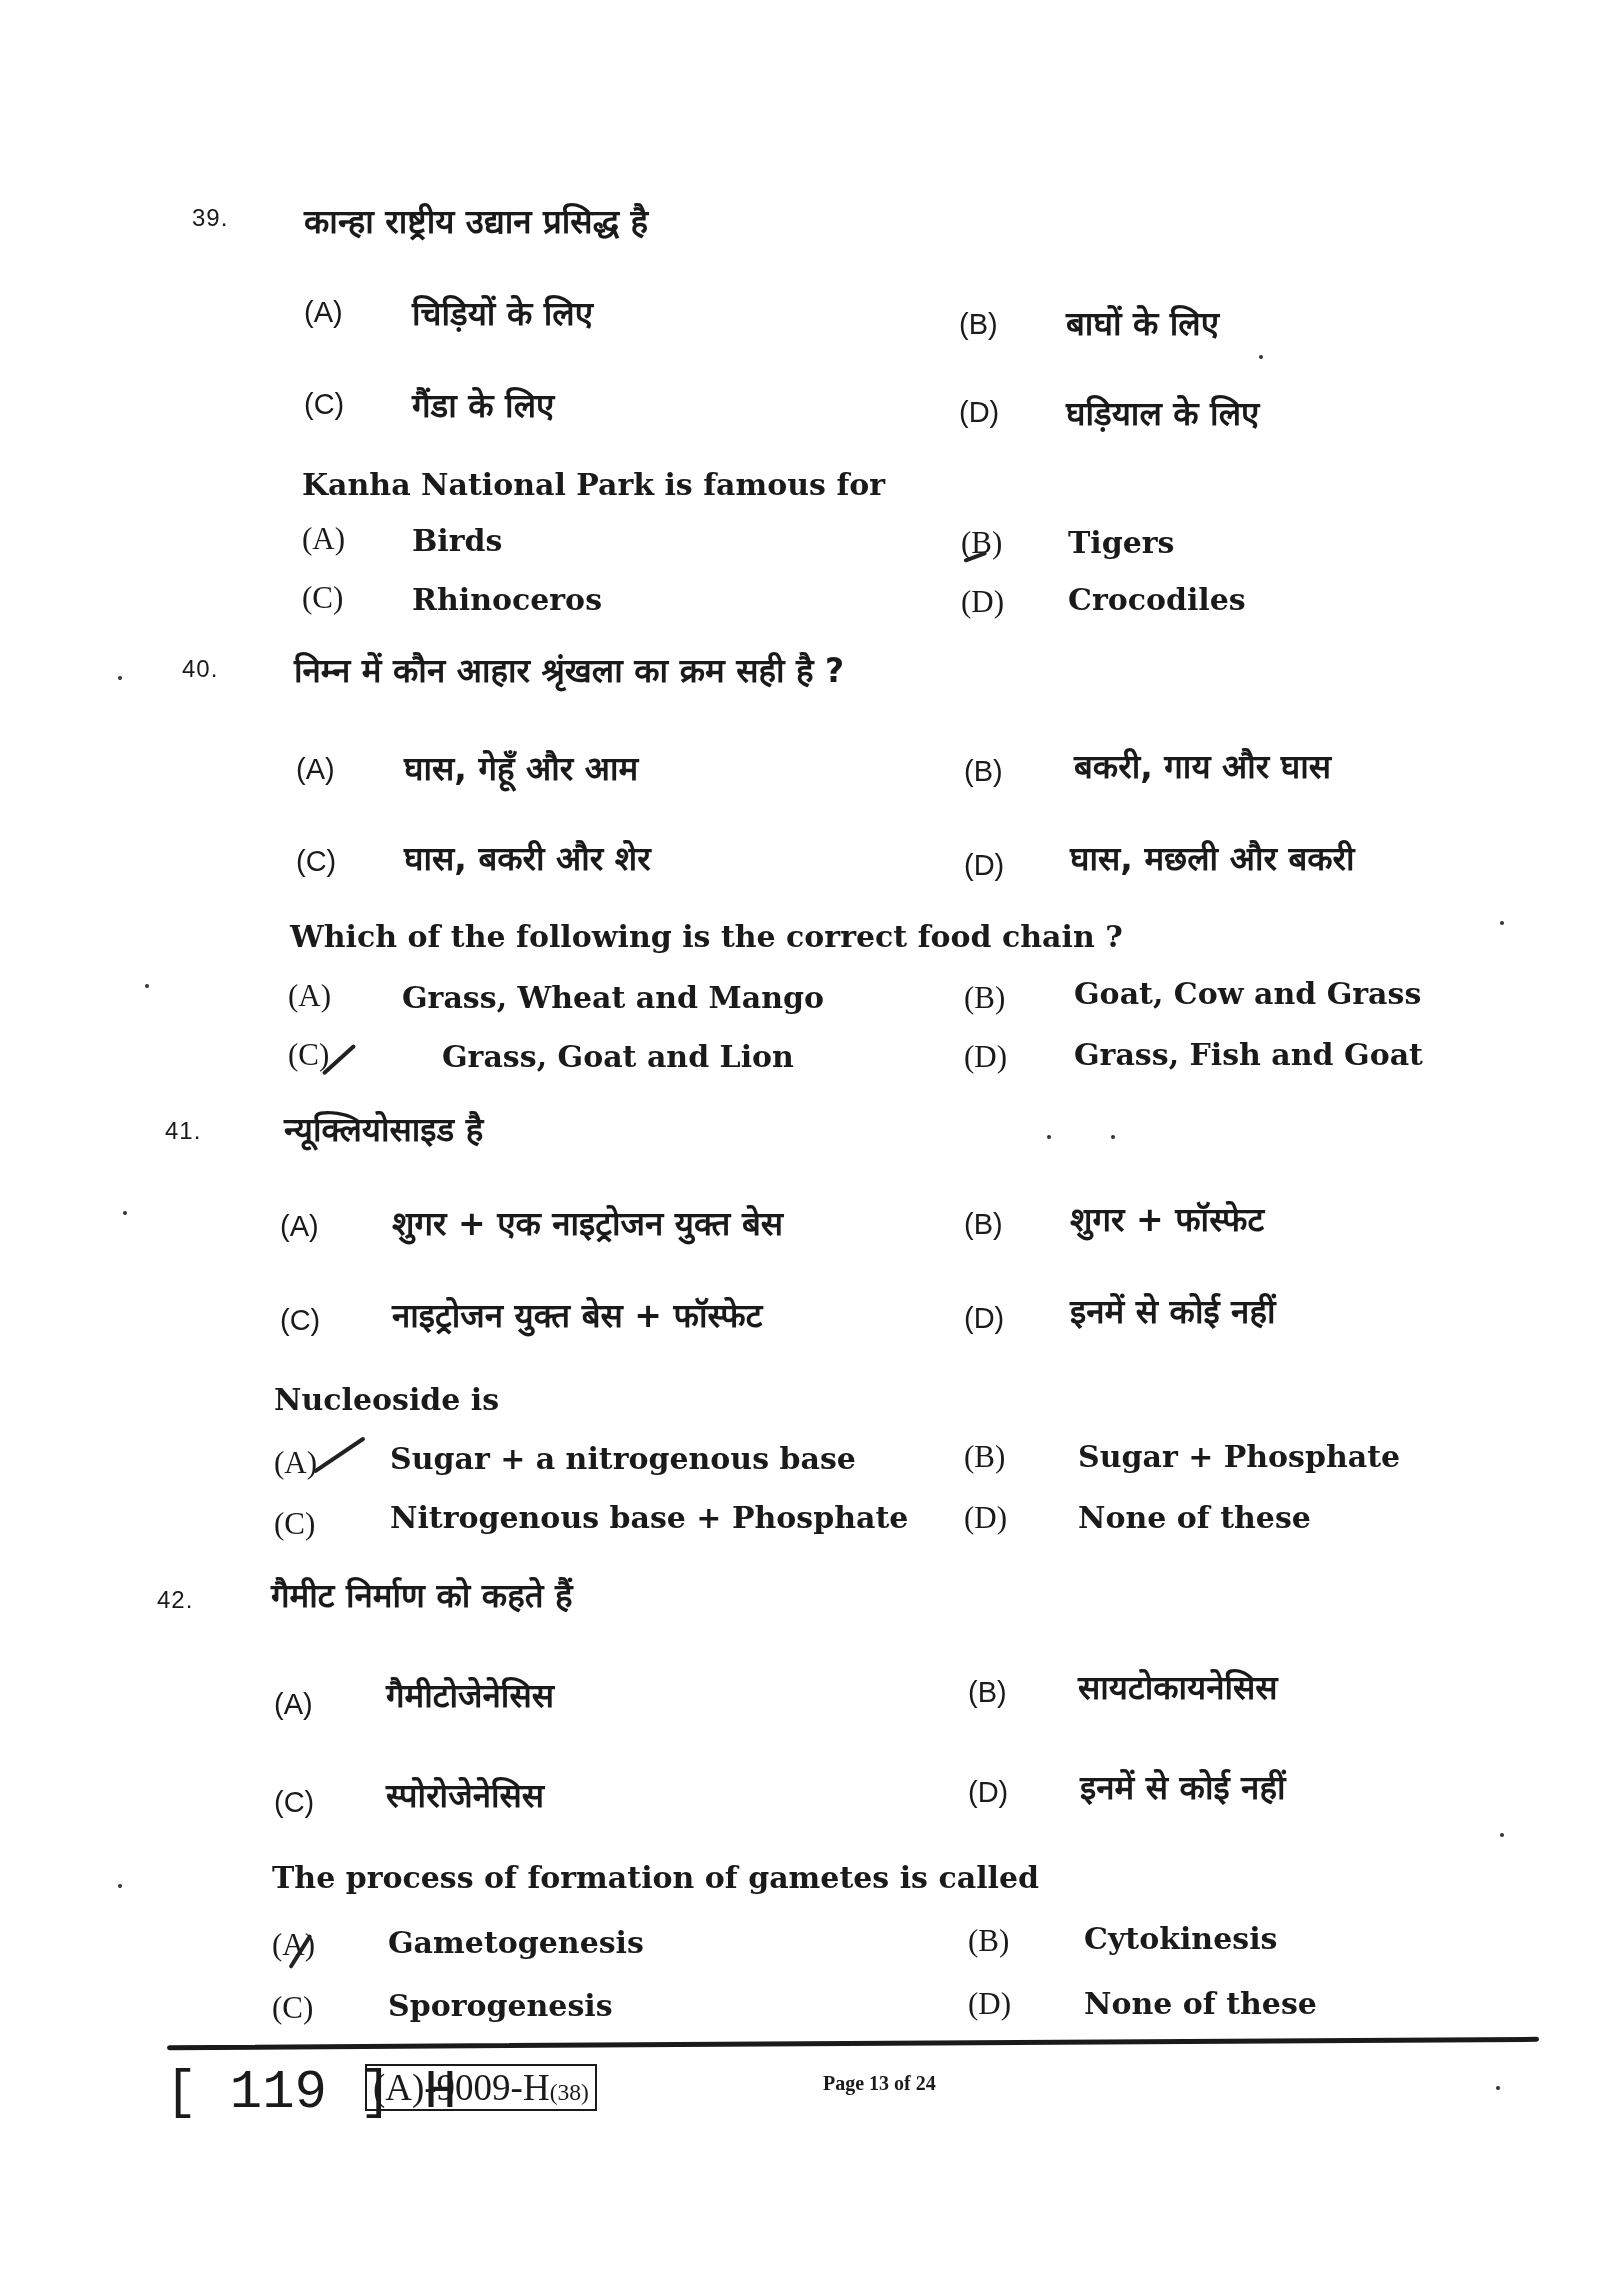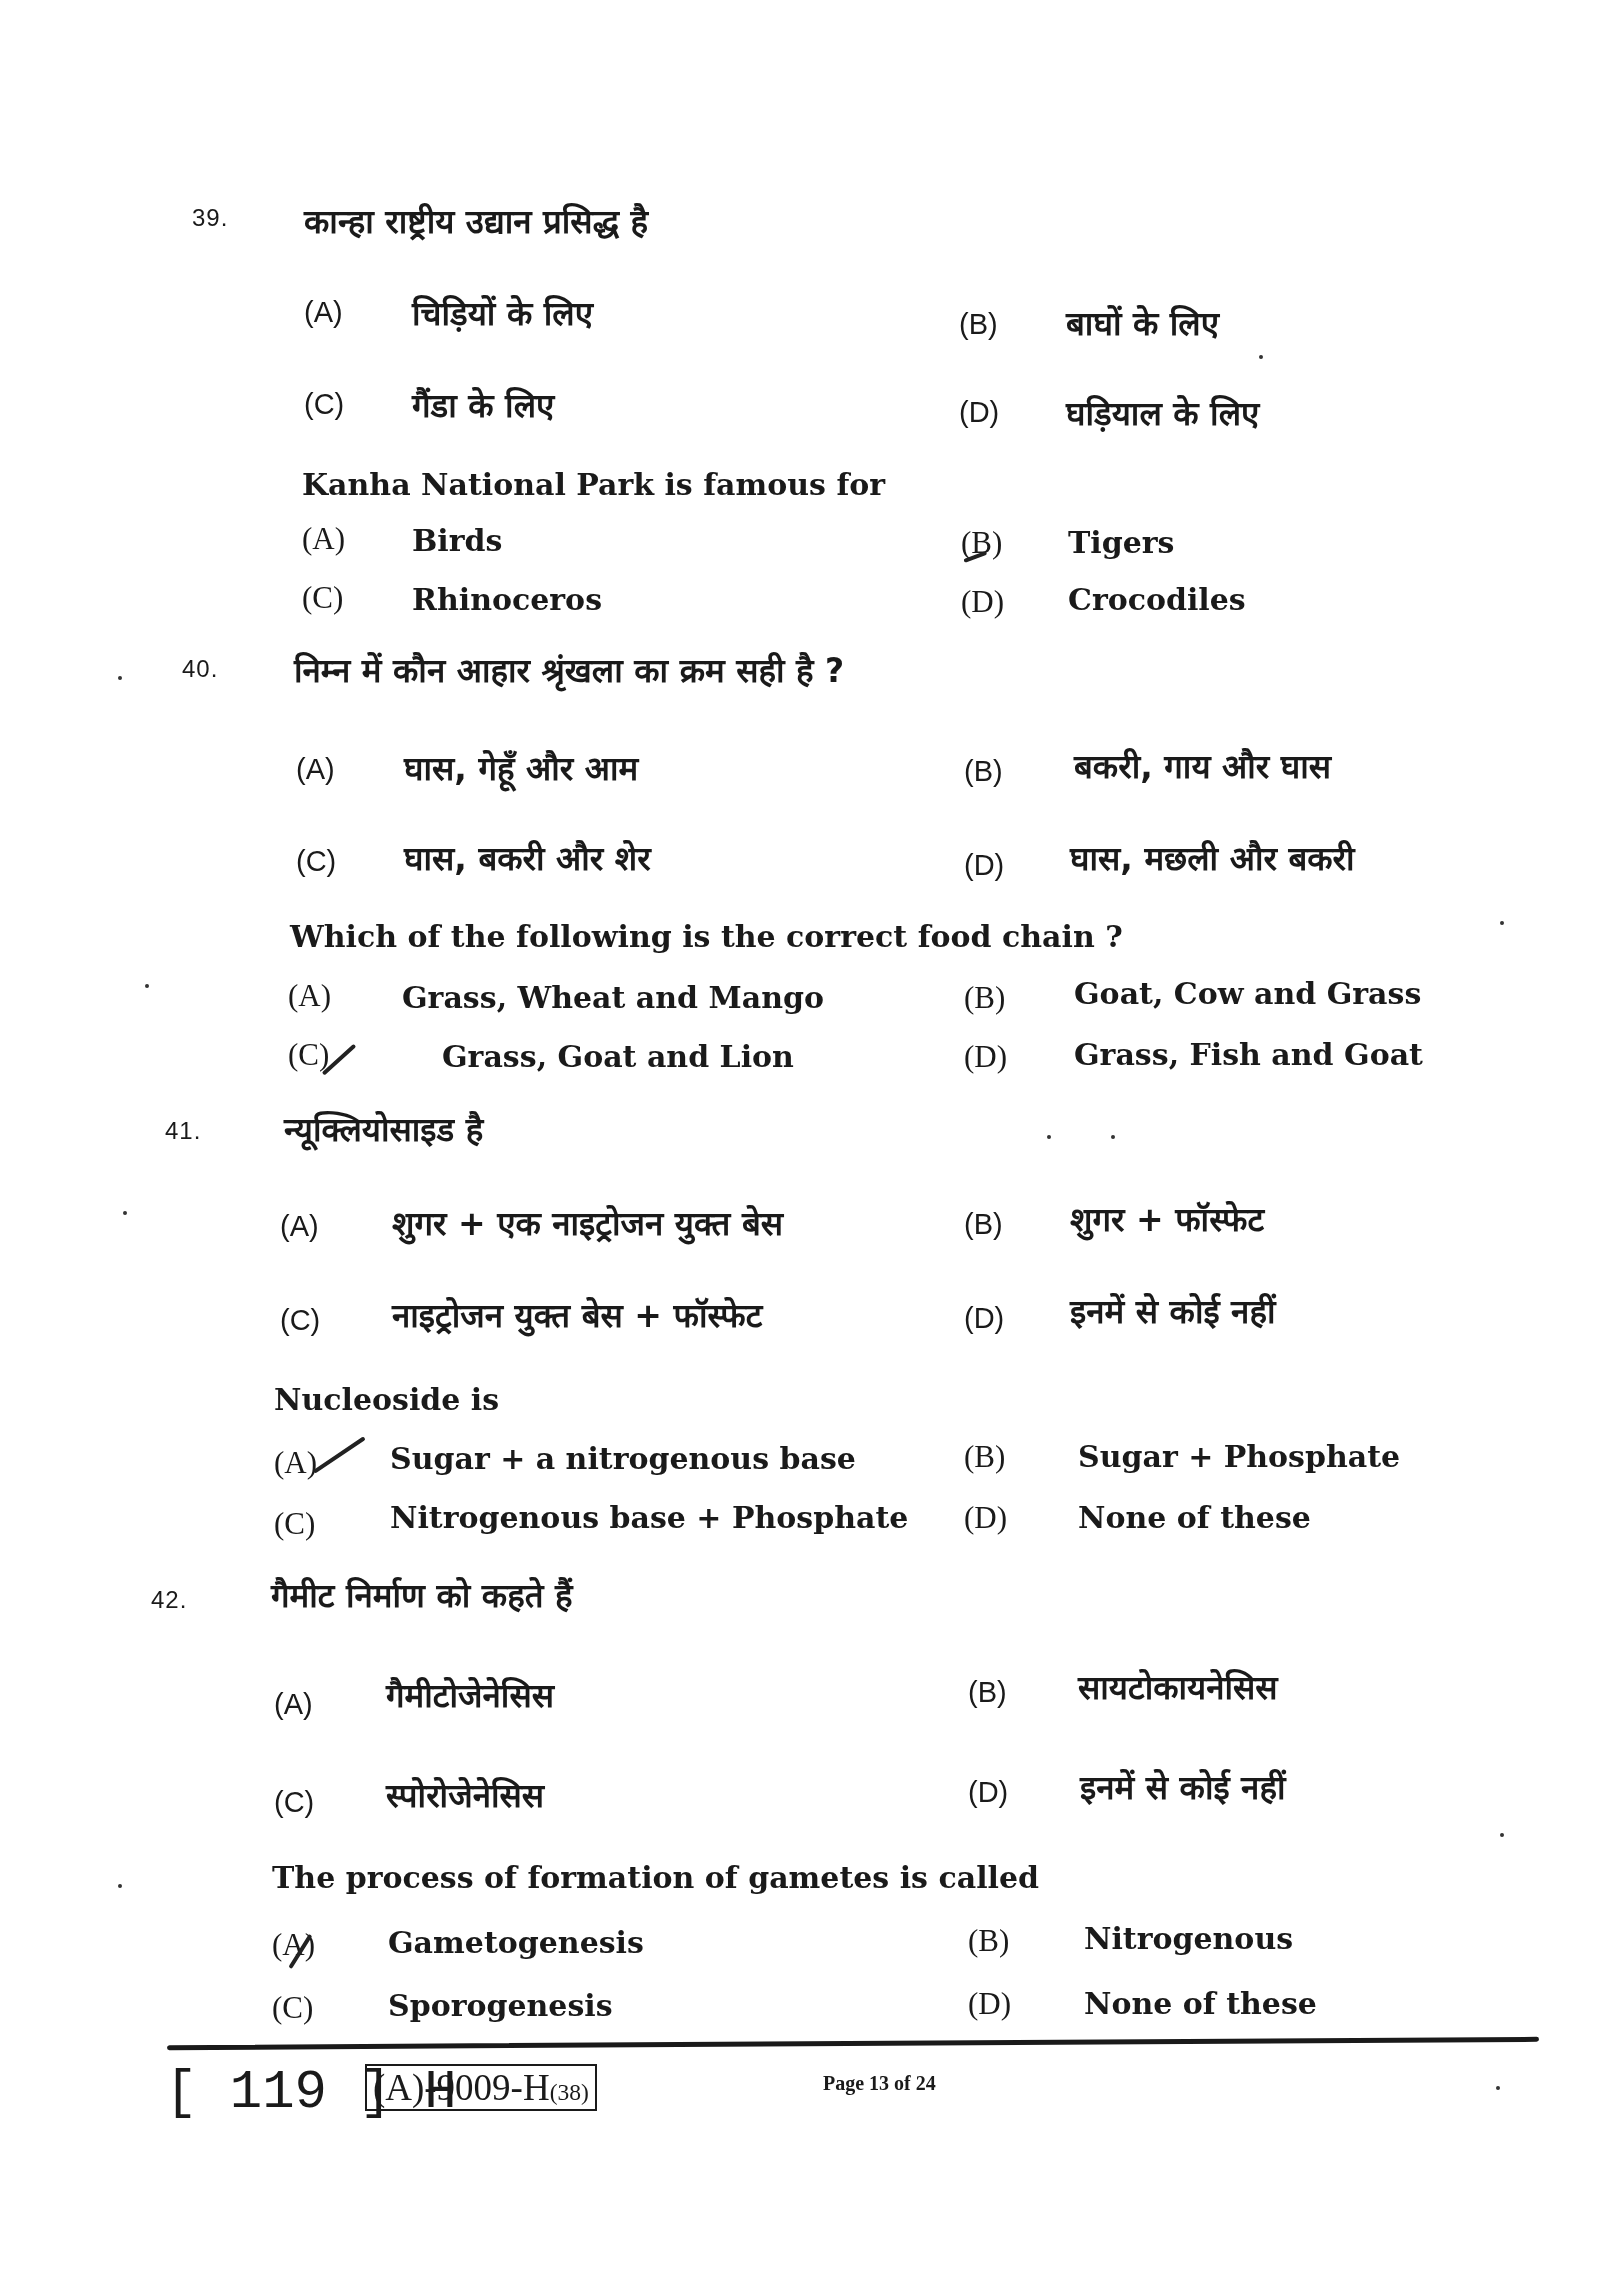--- a/index.html
+++ b/index.html
@@ -94,38 +94,38 @@
   <span class="abs opt-label-en" style="left:964px;top:1439px;">(B)</span>
   <span class="abs en" style="left:1078px;top:1439px;">Sugar + Phosphate</span>
   <span class="abs opt-label-en" style="left:274px;top:1506px;">(C)</span>
   <span class="abs en" style="left:390px;top:1500px;">Nitrogenous base + Phosphate</span>
   <span class="abs opt-label-en" style="left:964px;top:1500px;">(D)</span>
   <span class="abs en" style="left:1078px;top:1500px;">None of these</span>
   <div class="tick" style="left:314px;top:1470px;width:61px;transform:rotate(-34deg);"></div>
 </div>
 
 <div>
-  <span class="abs qnum" style="left:151px;top:1586px;">42.</span>
+  <span class="abs qnum" style="left:157px;top:1586px;">42.</span>
   <span class="abs hi" style="left:271px;top:1572px;">गैमीट निर्माण को कहते हैं</span>
 
   <span class="abs opt-label-hi" style="left:274px;top:1688px;">(A)</span>
   <span class="abs hi" style="left:386px;top:1672px;">गैमीटोजेनेसिस</span>
   <span class="abs opt-label-hi" style="left:968px;top:1676px;">(B)</span>
   <span class="abs hi" style="left:1078px;top:1664px;">सायटोकायनेसिस</span>
 
   <span class="abs opt-label-hi" style="left:274px;top:1786px;">(C)</span>
   <span class="abs hi" style="left:386px;top:1772px;font-family:Liberation Mono, monospace;">स्पोरोजेनेसिस</span>
   <span class="abs opt-label-hi" style="left:968px;top:1776px;">(D)</span>
   <span class="abs hi" style="left:1080px;top:1764px;">इनमें से कोई नहीं</span>
 
   <span class="abs en" style="left:272px;top:1860px;">The process of formation of gametes is called</span>
   <span class="abs opt-label-en" style="left:272px;top:1927px;">(A)</span>
   <span class="abs en" style="left:388px;top:1925px;">Gametogenesis</span>
   <span class="abs opt-label-en" style="left:968px;top:1923px;">(B)</span>
-  <span class="abs en" style="left:1084px;top:1921px;">Nitrogenous</span>
+  <span class="abs en" style="left:1084px;top:1921px;">Cytokinesis</span>
   <span class="abs opt-label-en" style="left:272px;top:1990px;">(C)</span>
   <span class="abs en" style="left:388px;top:1988px;">Sporogenesis</span>
   <span class="abs opt-label-en" style="left:968px;top:1986px;">(D)</span>
   <span class="abs en" style="left:1084px;top:1986px;">None of these</span>
   <div class="tick" style="left:290px;top:1966px;width:39px;transform:rotate(-58deg);"></div>
 </div>
 
 <div class="speck" style="left:1259px;top:355px;"></div>
 <div class="speck" style="left:118px;top:676px;"></div>
 <div class="speck" style="left:1500px;top:921px;"></div>

